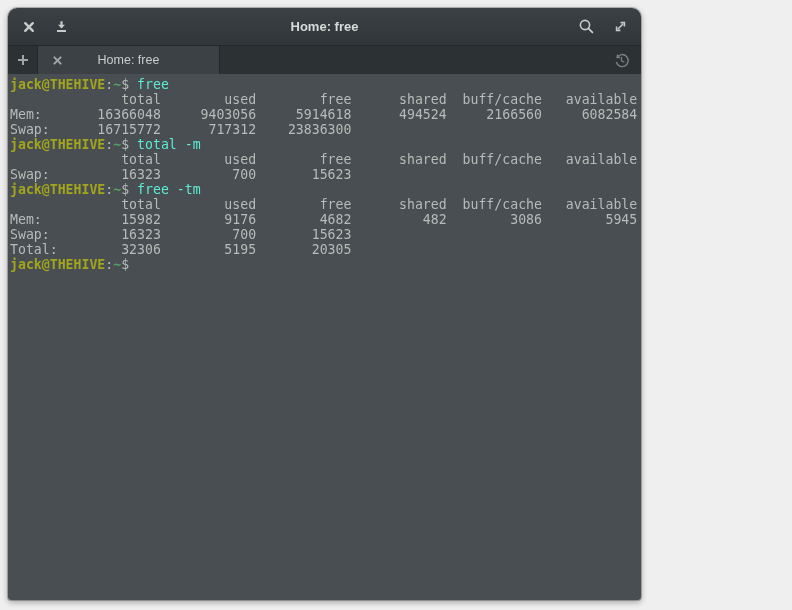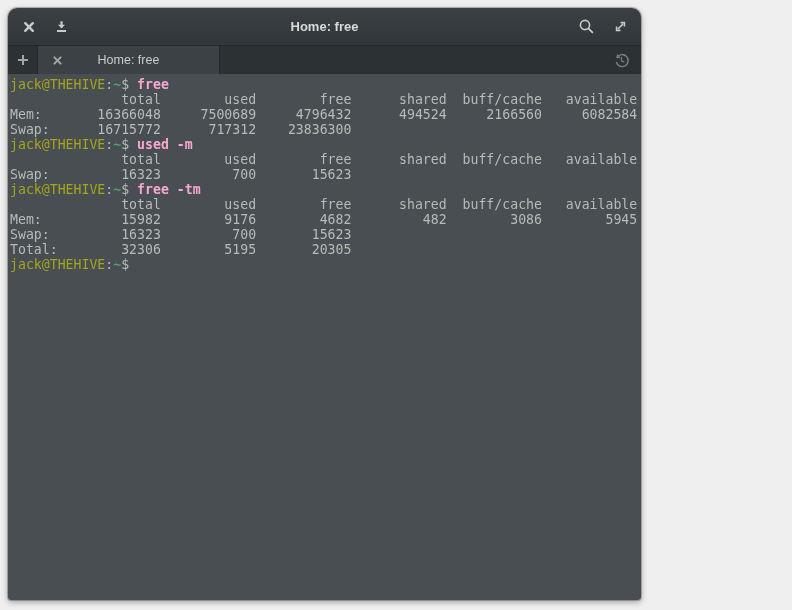--- a/index.html
+++ b/index.html
@@ -74,25 +74,25 @@
     padding:3px 0 0 2px;
     overflow:hidden;
     cursor:text;
   }
   .tline {
     white-space:pre;
     font-family:"DejaVu Sans Mono", monospace;
     font-size:13.2px; line-height:15px;
     color:#b6bcb9;
   }
-  .p-user { color:#a3a61c; font-weight:normal; }
+  .p-user { color:#a3a61c; font-weight:bold; }
   .p-sep  { color:#b6bcb9; }
   .p-path { color:#53a163; font-weight:bold; }
   .p-sym  { color:#b6bcb9; }
-  .p-cmd  { color:#f9a8d4;font-weight:bold; }
+  .p-cmd  { color:#5eead4; }
   svg { display:block; }
 </style>
 </head>
 <body>
 
 <div class="window">
 
   <div class="titlebar">
     <div class="tb-left">
       <div class="tb-btn">
@@ -159,23 +159,23 @@
           <path d="M4.6 2.6 L4.1 5.6 L7.1 5.2" stroke="currentColor" stroke-width="1.4" fill="none" stroke-linejoin="round"></path>
           <path d="M8.5 5.5 V8.8 L10.9 10" stroke="currentColor" stroke-width="1.3" fill="none" stroke-linecap="round"></path>
         </svg>
       </span>
     </div>
   </div>
 
   <div class="terminal">
       <div class="tline"><span class="p-user">jack@THEHIVE</span><span class="p-sep">:</span><span class="p-path">~</span><span class="p-sym">$</span><span class="p-cmd"> free</span></div>
       <div class="tline">              total        used        free      shared  buff/cache   available</div>
-      <div class="tline">Mem:       16366048     7500689     4796432      494524     2166560     6082584</div>
+      <div class="tline">Mem:       16366048     9403056     5914618      494524     2166560     6082584</div>
       <div class="tline">Swap:      16715772      717312    23836300</div>
-      <div class="tline"><span class="p-user">jack@THEHIVE</span><span class="p-sep">:</span><span class="p-path">~</span><span class="p-sym">$</span><span class="p-cmd"> used -m</span></div>
+      <div class="tline"><span class="p-user">jack@THEHIVE</span><span class="p-sep">:</span><span class="p-path">~</span><span class="p-sym">$</span><span class="p-cmd"> total -m</span></div>
       <div class="tline">              total        used        free      shared  buff/cache   available</div>
       <div class="tline">Swap:         16323         700       15623</div>
       <div class="tline"><span class="p-user">jack@THEHIVE</span><span class="p-sep">:</span><span class="p-path">~</span><span class="p-sym">$</span><span class="p-cmd"> free -tm</span></div>
       <div class="tline">              total        used        free      shared  buff/cache   available</div>
       <div class="tline">Mem:          15982        9176        4682         482        3086        5945</div>
       <div class="tline">Swap:         16323         700       15623</div>
       <div class="tline">Total:        32306        5195       20305</div>
       <div class="tline"><span class="p-user">jack@THEHIVE</span><span class="p-sep">:</span><span class="p-path">~</span><span class="p-sym">$</span></div>
     </div>
 

